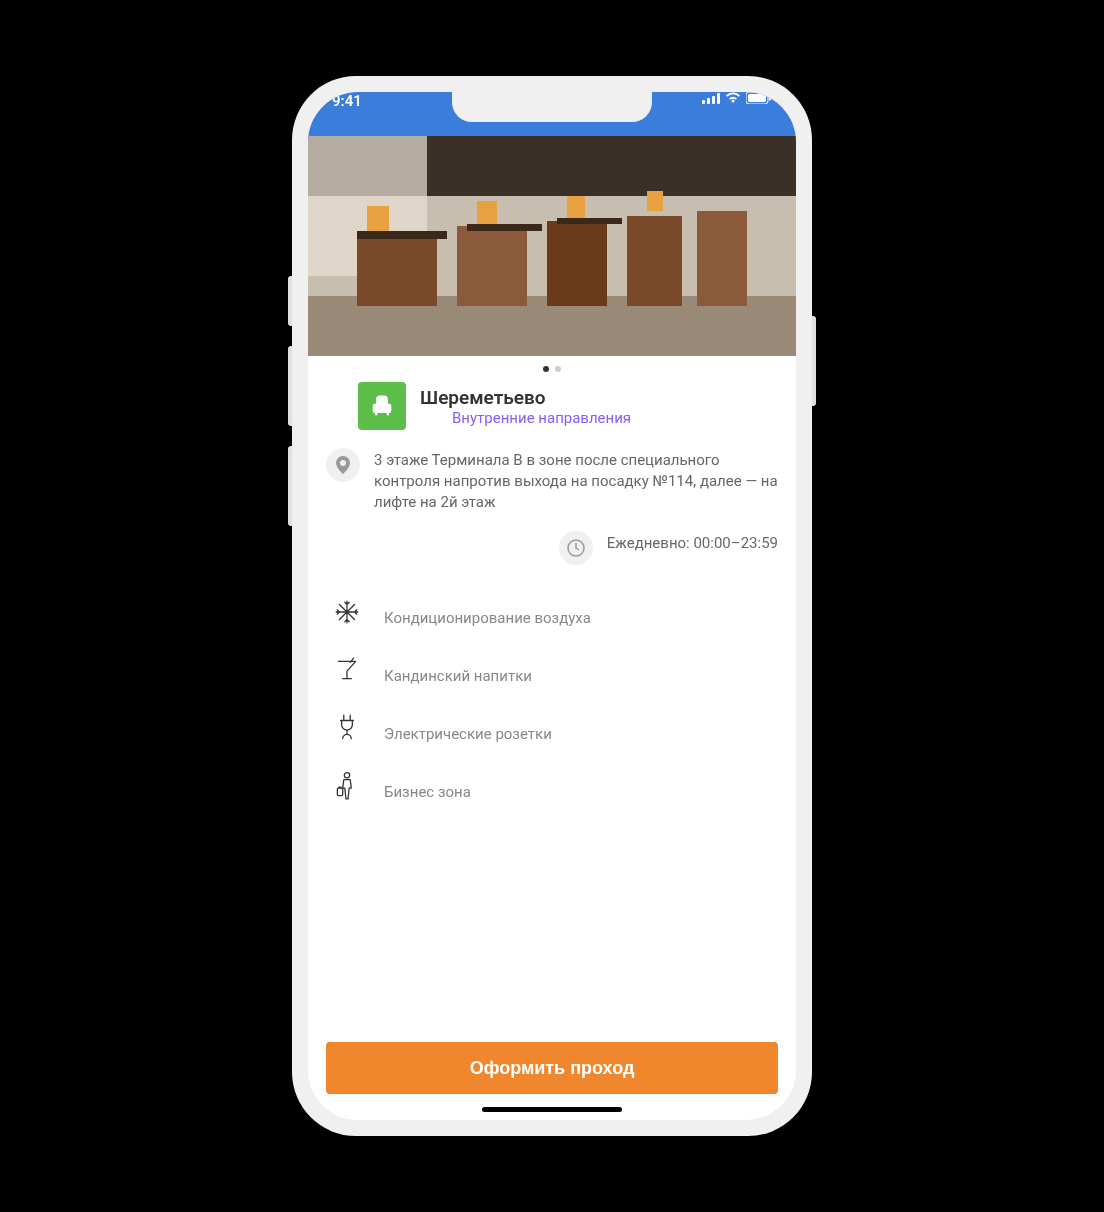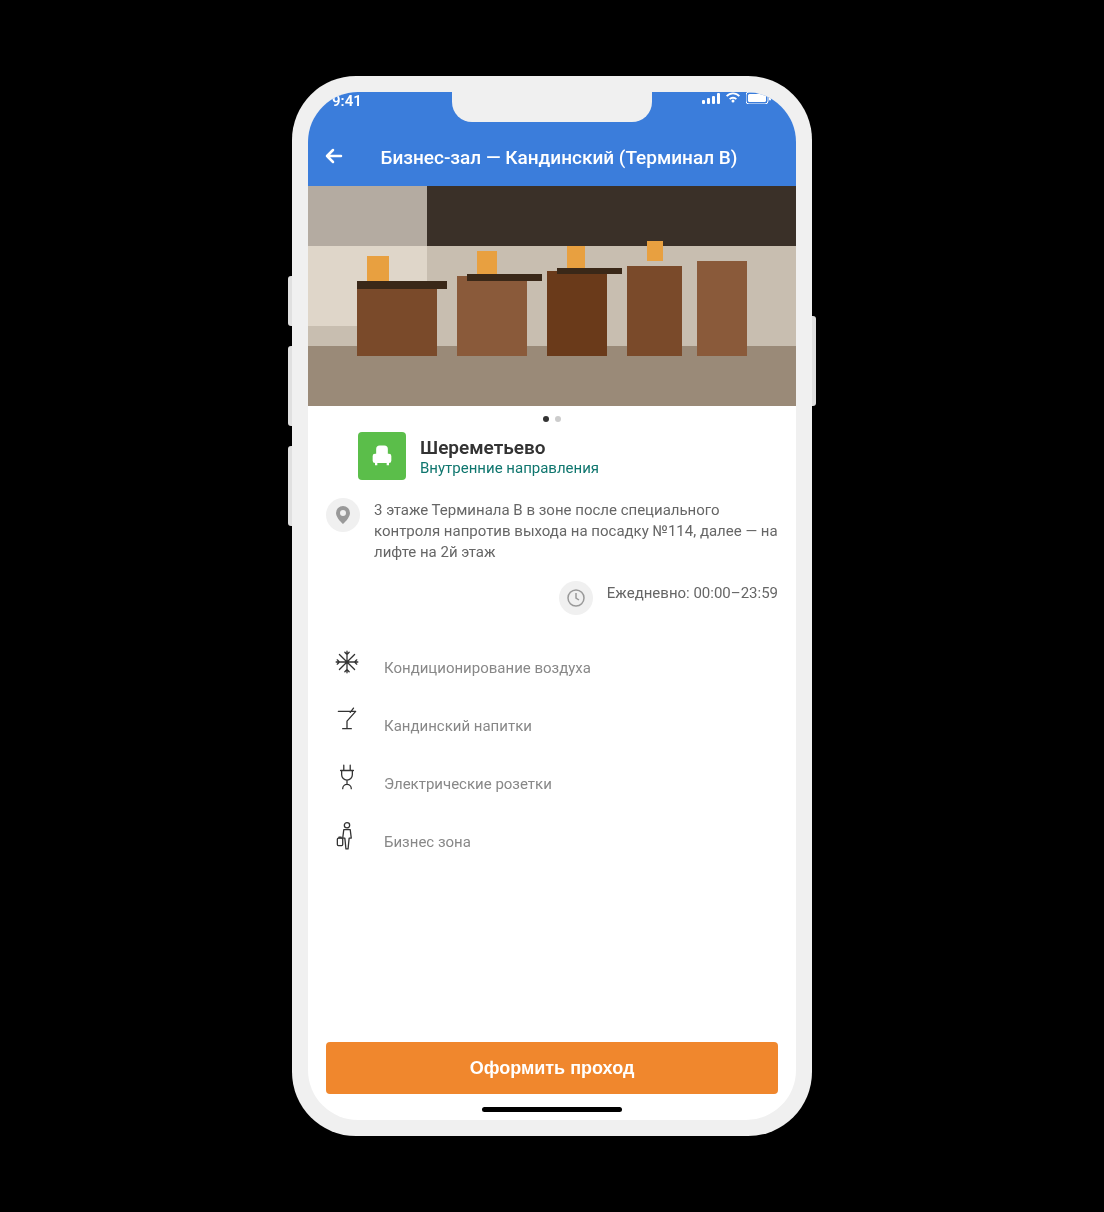--- a/index.html
+++ b/index.html
@@ -121,21 +121,21 @@
   .airport-row { display: flex; align-items: center; gap: 14px; margin-bottom: 18px; padding-left: 32px; }
   .airport-icon {
     width: 48px; height: 48px;
     background: #5BBE4A;
     border-radius: 4px;
     display: flex;
     align-items: center;
     justify-content: center;
   }
   .airport-name { font-size: 19px; font-weight: 600; color: #333; }
-  .airport-sub { font-size: 15px; color: #0f766e; }
+  .airport-sub { font-size: 15px; color: #8b5cf6; margin-left: 32px; }
   .info-row {
     display: flex;
     align-items: flex-start;
     gap: 14px;
     margin-bottom: 18px;
     justify-content: flex-end;
   }
   .info-icon {
     width: 34px; height: 34px;
     background: #f0f0f0;
@@ -208,28 +208,20 @@
             <path d="M8 10.5a1.5 1.5 0 100-3 1.5 1.5 0 000 3zM4 6.5a5.5 5.5 0 018 0l-1.3 1.3a3.7 3.7 0 00-5.4 0L4 6.5zM1 3.5a9.5 9.5 0 0114 0l-1.3 1.3a7.7 7.7 0 00-11.4 0L1 3.5z"></path>
           </svg>
         <svg width="26" height="12" viewBox="0 0 26 12">
             <rect x="0" y="0" width="22" height="12" rx="3" fill="none" stroke="#fff" stroke-width="1"></rect>
             <rect x="2" y="2" width="18" height="8" rx="1.5" fill="#fff"></rect>
             <rect x="23" y="3.5" width="2" height="5" rx="1" fill="#fff"></rect>
           </svg>
       </div>
     </div>
 
-    <div class="header">
-      <span class="back-arrow">
-        <svg width="24" height="24" viewBox="0 0 24 24" fill="none" stroke="#fff" stroke-width="2.5" stroke-linecap="round" stroke-linejoin="round">
-            <path d="M19 12H5M11 18l-6-6 6-6"></path>
-          </svg>
-      </span>
-      <div class="header-title">Бизнес-зал — Кандинский (Терминал B)</div>
-    </div>
 
     <div class="hero-image">
       <svg class="hero-svg" viewBox="0 0 490 220" preserveAspectRatio="xMidYMid slice">
         <rect width="490" height="220" fill="#c8beb0"></rect>
         <rect x="0" y="0" width="490" height="60" fill="#3a3028"></rect>
         <rect x="0" y="0" width="120" height="140" fill="#e8e0d4" opacity="0.7"></rect>
         <rect x="0" y="160" width="490" height="60" fill="#9a8a78"></rect>
         <rect x="50" y="100" width="80" height="70" fill="#7a4a2a"></rect>
         <rect x="150" y="90" width="70" height="80" fill="#8a5a3a"></rect>
         <rect x="240" y="85" width="60" height="85" fill="#6a3a1a"></rect>

